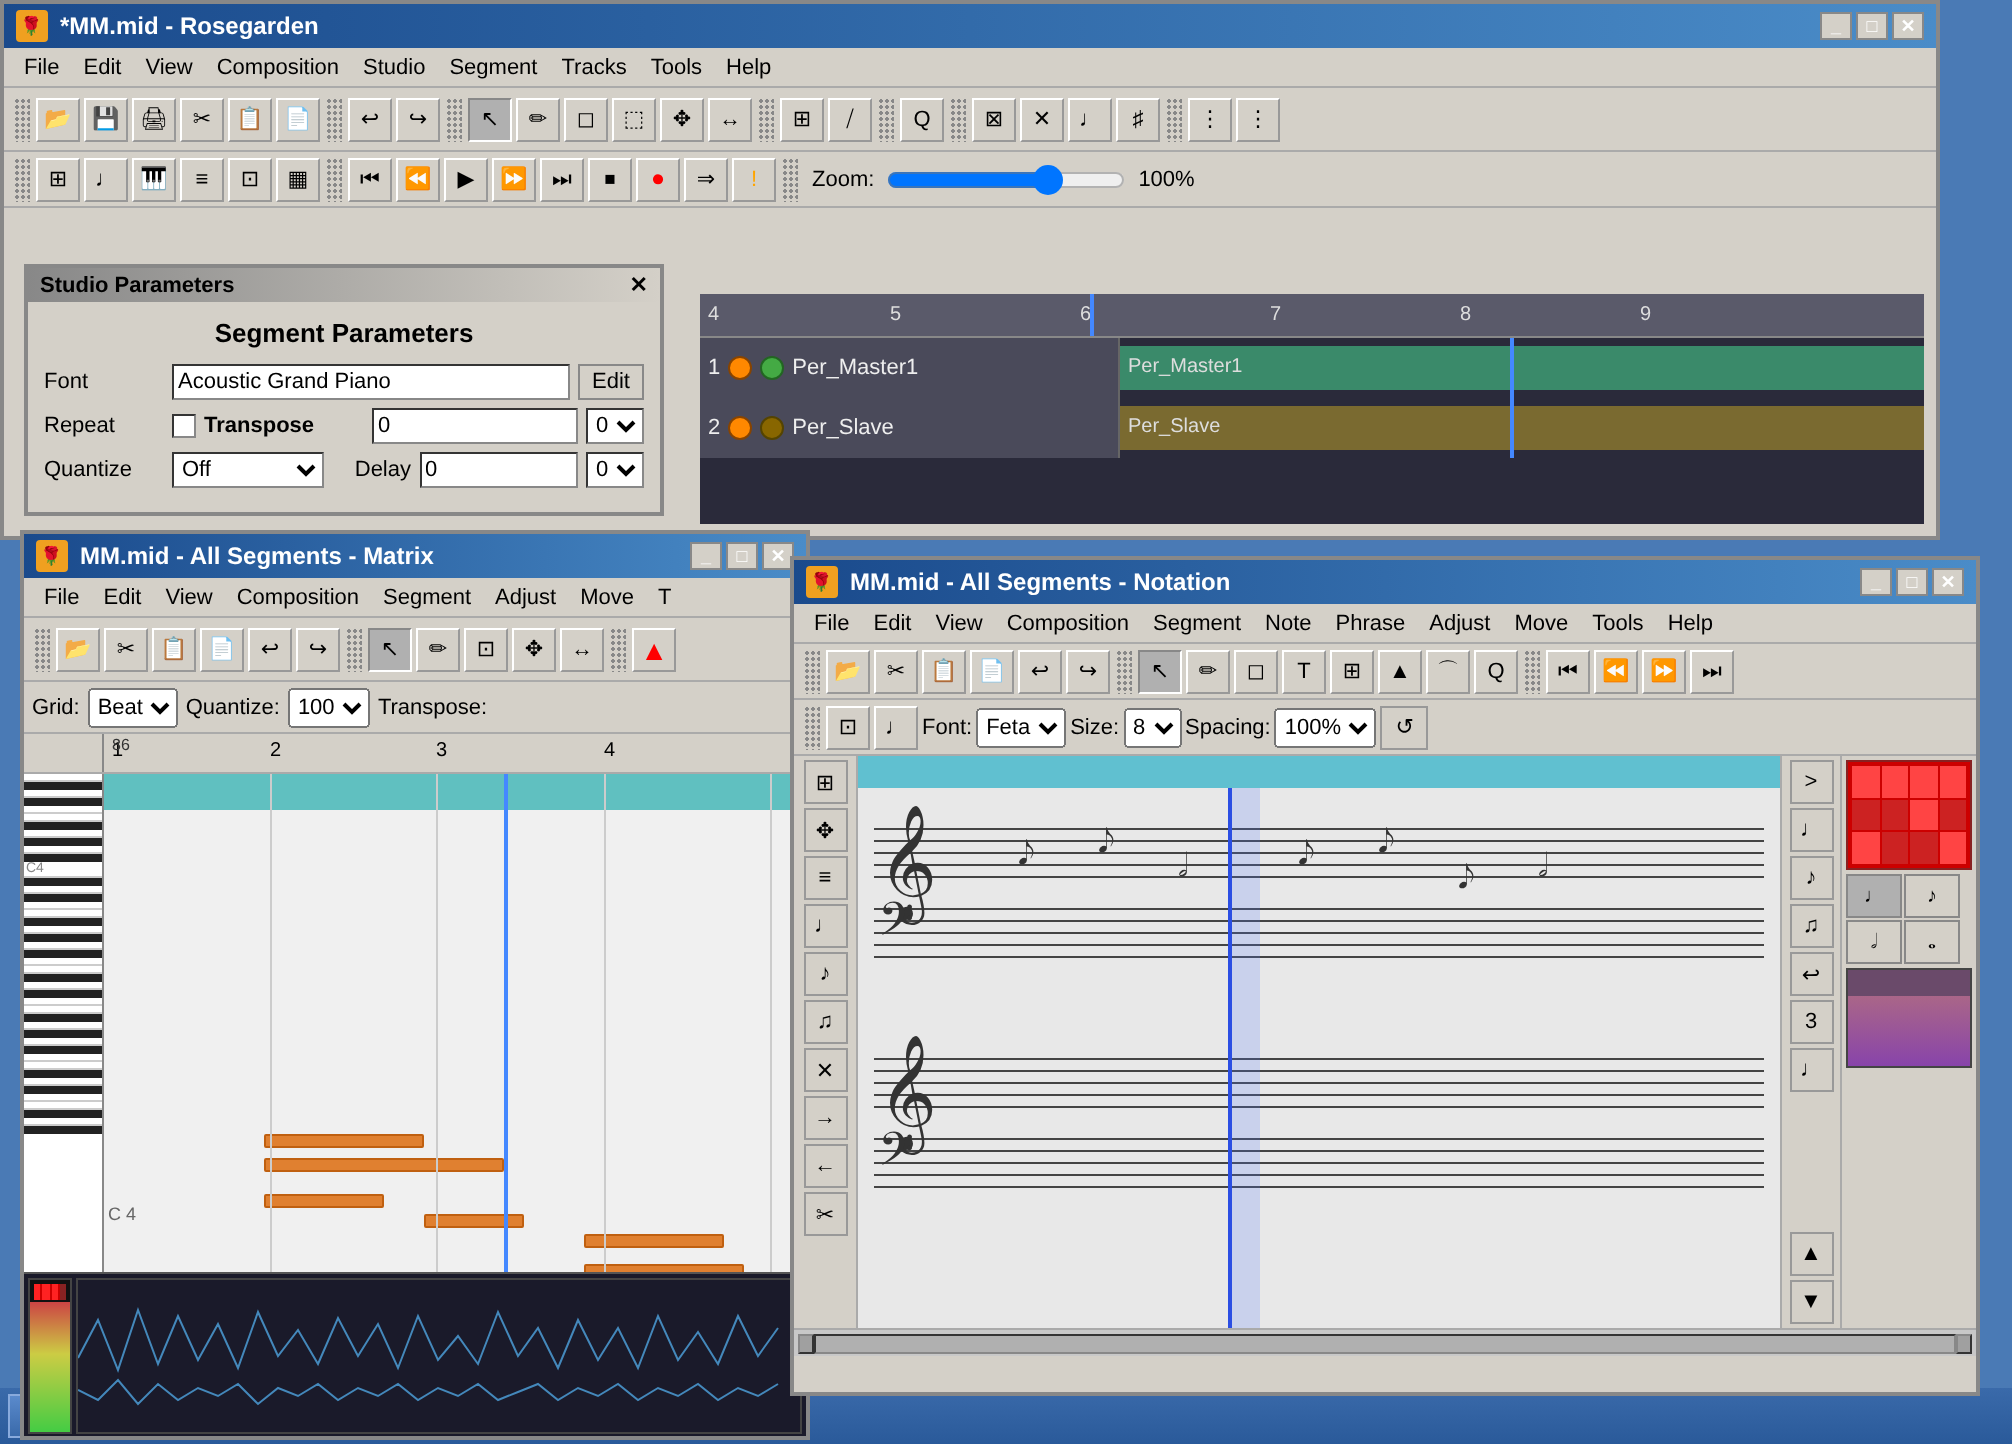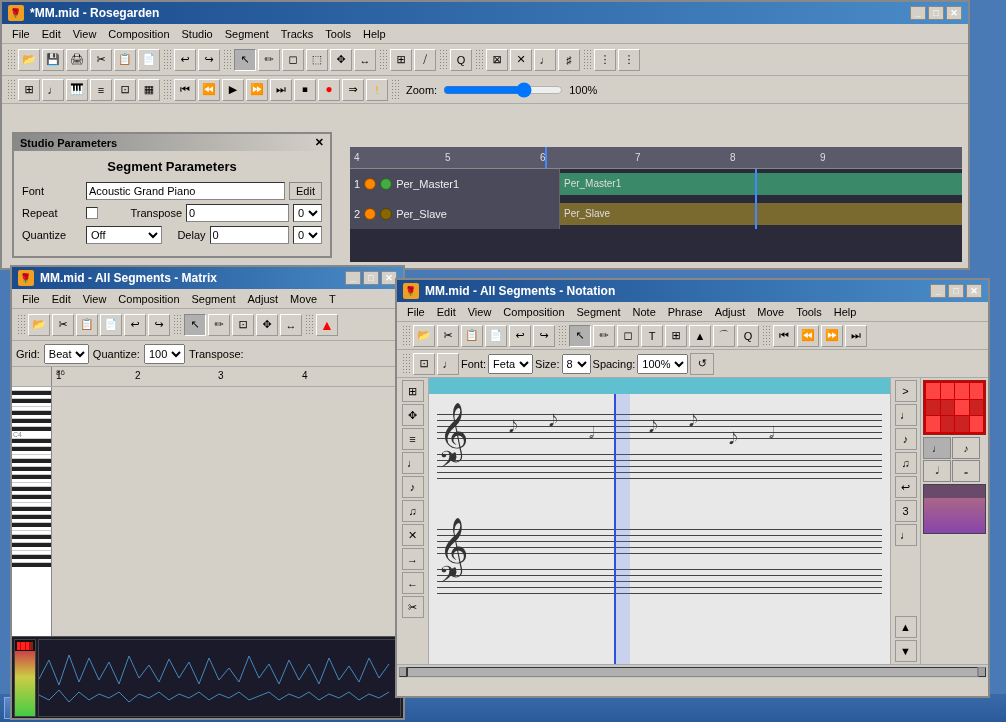--- a/index.html
+++ b/index.html
@@ -185,21 +185,21 @@
     <div class="seg-params-body">
       <div class="seg-params-heading">Segment Parameters</div>
       <div class="param-row">
         <span class="param-label">Font</span>
         <input class="param-input" type="text" value="Acoustic Grand Piano" style="">
         <button class="param-btn">Edit</button>
       </div>
       <div class="param-row">
         <span class="param-label">Repeat</span>
         <div class="checkbox"></div>
-        <span class="param-label" style="width:80px; text-align:right;">Transpose</span>
+        <span class="param-label" style="width:80px; text-align:left;font-weight:bold;">Transpose</span>
         <input class="param-input" type="text" style="width: 30px;" value="0">
         <select class="param-select"><option>0</option></select>
       </div>
       <div class="param-row">
         <span class="param-label">Quantize</span>
         <select class="param-select" style="flex:1;"><option>Off</option></select>
         <span class="param-label" style="width:40px; text-align:right;">Delay</span>
         <input class="param-input" type="text" style="width: 30px;" value="0">
         <select class="param-select"><option>0</option></select>
       </div>
@@ -370,20 +370,44 @@
           <div style="flex:0 0 4px; background:#222;"></div>
           <div style="flex:0 0 4px; background:white; border-bottom:1px solid #ccc;"></div>
           <div style="flex:0 0 4px; background:white; border-bottom:1px solid #ccc;"></div>
           <div style="flex:0 0 4px; background:#222;"></div>
           <div style="flex:0 0 4px; background:white; border-bottom:1px solid #ccc;"></div>
           <div style="flex:0 0 4px; background:#222;"></div>
           <div style="flex:1; background:white;"></div>
         </div>
       </div>
 
+      <div style="flex:1; position:relative; background:#f0f0f0; overflow:hidden;">
+
+        <div style="position:absolute; left:0; right:0; top:0; bottom:0;">
+
+          <div style="position:absolute; top:0; left:0; right:0; height:18px; background:#60c0c0;"></div>
+
+          <div style="position:absolute; top:180px; left:80px; width:80px; height:7px; background:#e08030; border:1px solid #c06010; border-radius:1px;"></div>
+          <div style="position:absolute; top:192px; left:80px; width:120px; height:7px; background:#e08030; border:1px solid #c06010; border-radius:1px;"></div>
+          <div style="position:absolute; top:210px; left:80px; width:60px; height:7px; background:#e08030; border:1px solid #c06010; border-radius:1px;"></div>
+          <div style="position:absolute; top:220px; left:160px; width:50px; height:7px; background:#e08030; border:1px solid #c06010; border-radius:1px;"></div>
+          <div style="position:absolute; top:230px; left:240px; width:70px; height:7px; background:#e08030; border:1px solid #c06010; border-radius:1px;"></div>
+          <div style="position:absolute; top:245px; left:240px; width:80px; height:7px; background:#e08030; border:1px solid #c06010; border-radius:1px;"></div>
+          <div style="position:absolute; top:255px; left:310px; width:60px; height:7px; background:#e08030; border:1px solid #c06010; border-radius:1px;"></div>
+
+          <div style="position:absolute; top:0; bottom:0; left:83px; width:1px; background:#ccc;"></div>
+          <div style="position:absolute; top:0; bottom:0; left:166px; width:1px; background:#ccc;"></div>
+          <div style="position:absolute; top:0; bottom:0; left:250px; width:1px; background:#ccc;"></div>
+          <div style="position:absolute; top:0; bottom:0; left:333px; width:1px; background:#ccc;"></div>
+
+          <div style="position:absolute; top:0; bottom:0; left:200px; width:2px; background:#4488ff;"></div>
+        </div>
+
+        <div style="position:absolute; left:2px; top:215px; font-size:9px; color:#666;">C 4</div>
+      </div>
     </div>
 
     <div style="height:20px; background:#d4d0c8; border-top:1px solid #aaa; display:flex; align-items:center; padding:0 4px;">
       <div style="width:40px; border-right:1px solid #888;"></div>
       <div style="flex:1; position:relative;">
         <span style="position:absolute; left:4px; font-size:10px;">1</span>
         <span style="position:absolute; left:83px; font-size:10px;">2</span>
         <span style="position:absolute; left:166px; font-size:10px;">3</span>
         <span style="position:absolute; left:250px; font-size:10px;">4</span>
       </div>

